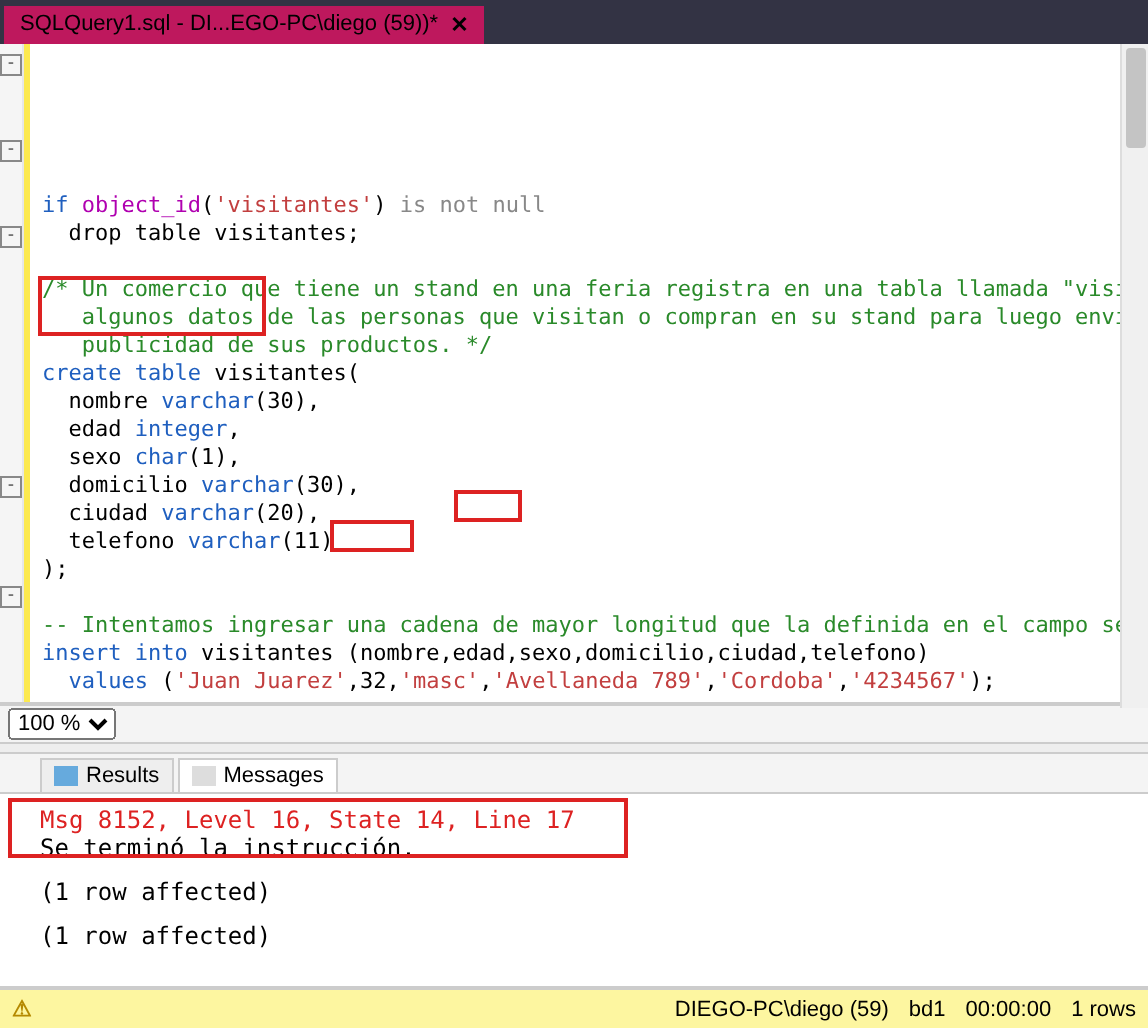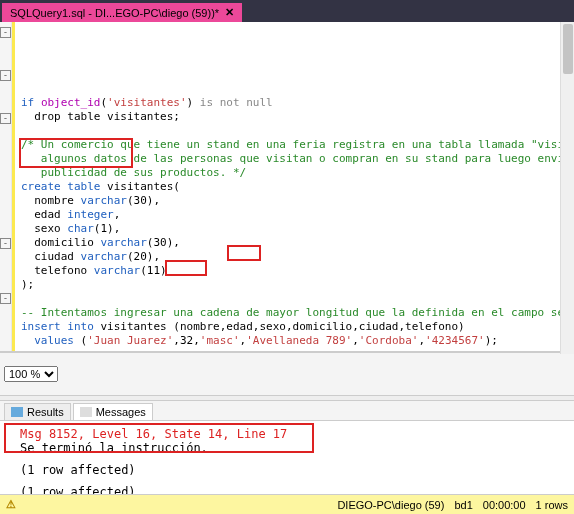--- a/index.html
+++ b/index.html
@@ -1,33 +1,33 @@
 <!DOCTYPE html>
 <html><head>
 <meta charset="utf-8">
 <style>
   * { box-sizing: border-box; margin: 0; padding: 0; }
   body { font-family: Consolas, monospace; font-size: 11px; background: #fff; width: 574px; height: 514px; overflow: hidden; position: relative; }
   .tabbar { background: #334; height: 22px; display: flex; align-items: flex-end; padding-left: 2px; }
-  .tab { background: #ec4899; padding: 3px 8px; font-family: 'Segoe UI', sans-serif; font-size: 11px; display: flex; align-items: center; gap: 6px; }
+  .tab { background: #be185d; padding: 3px 8px; font-family: 'Segoe UI', sans-serif; font-size: 11px; display: flex; align-items: flex-start; gap: 6px; }
   .tab .close { font-weight: bold; cursor: pointer; }
   .editor { background: #fff; height: 330px; overflow: hidden; position: relative; border-bottom: 1px solid #ccc; display:flex;}
   .gutter { width: 22px; background: #f5f5f5; border-right:1px solid #e7e7e7; padding-top:4px;}
   .fold { width:11px;height:11px;border:1px solid #888;font-size:9px;line-height:9px;text-align:center;margin:1px auto 3px; color:#555;}
   .code { padding: 4px 6px; font-size: 11px; line-height: 14px; white-space: pre; color: #000; flex:1; position:relative; border-left:3px solid #fce94f;}
   .kw { color: #1f5fbf; }
   .str { color: #c23f3f; }
   .fn { color: #b000b0; }
   .cm { color: #2a8a2a; }
   .gy { color: #888; }
   .rbox { border: 2px solid #d22; position: absolute; pointer-events:none;}
   .splitter { height: 6px; background: #eee; border-top:1px solid #ccc; border-bottom:1px solid #ccc;}
-  .zoom { font-family:'Segoe UI',sans-serif; font-size:11px; background:#f4f4f4; border-top:1px solid #ccc; padding:13px 4px; display:flex; align-items:flex-end; gap:4px;}
+  .zoom { font-family:'Segoe UI',sans-serif; font-size:11px; background:#f4f4f4; border-top:1px solid #ccc; padding:1px 4px; display:flex; align-items:flex-end; gap:4px;}
   .zoom select{font-size:11px;}
-  .restabs { display:flex; gap:2px; background:#f4f4f4; padding:2px 4px 0; border-bottom:1px solid #ccc; font-family:'Segoe UI',sans-serif;}
+  .restabs { display:flex; gap:2px; background:#f4f4f4; padding:2px 20px 0; border-bottom:1px solid #ccc; font-family:'Segoe UI',sans-serif;}
   .rtab { background:#fff; border:1px solid #ccc; border-bottom:none; padding:2px 6px; font-size:11px; display:flex; align-items:center; gap:4px;}
   .rtab.inactive{ background:#eee;}
   .ricon{width:12px;height:10px;display:inline-block;}
   .msgs { padding:6px 20px; font-size:12px; font-family:Consolas,monospace; height:96px; background:#fff; position:relative;}
   .err { color:#d22;}
   .status { position:absolute; bottom:0; left:0; right:0; height:20px; background:#fdf6a0; display:flex; align-items:center; font-family:'Segoe UI',sans-serif; font-size:11px; padding:0 6px; gap:10px; border-top:1px solid #ccc;}
   .status .warn{ color:#b58900; font-weight:bold;}
   .status .right{ margin-left:auto; display:flex; gap:10px;}
   .scrollbar-v{position:absolute;right:0;top:22px;bottom:160px;width:14px;background:#f0f0f0;border-left:1px solid #ddd;}
   .thumb{background:#c4c4c4;width:10px;margin:2px;height:50px;border-radius:2px;}

